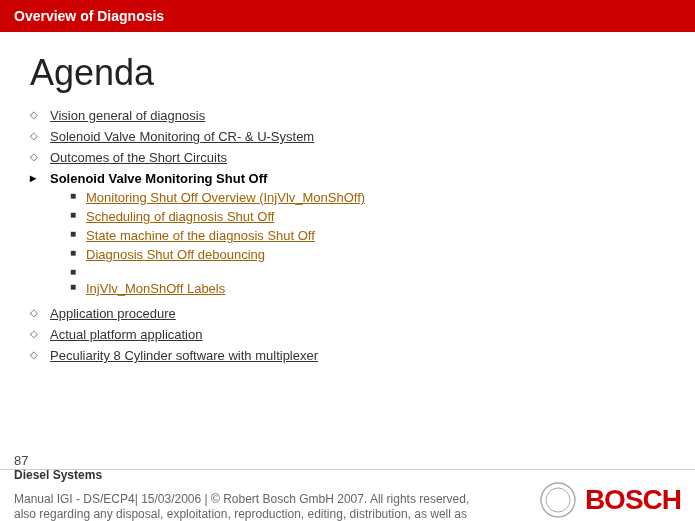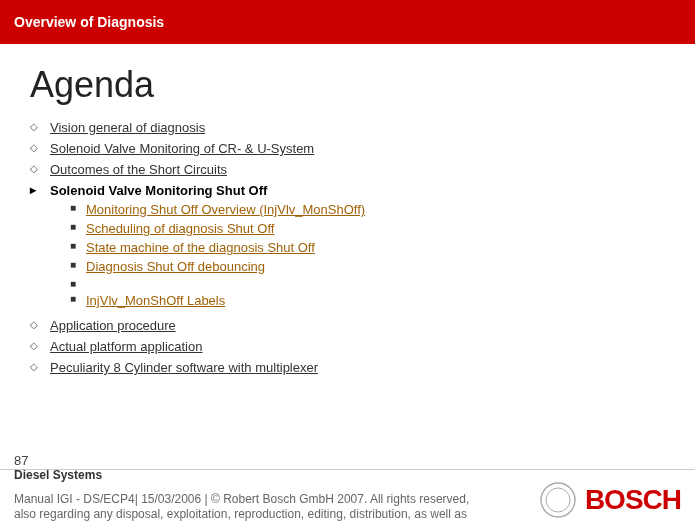--- a/index.html
+++ b/index.html
@@ -12,21 +12,21 @@
       overflow: hidden;
       position: relative;
     }
 
     .header-bar {
       background: #c00;
       color: #fff;
       font-weight: bold;
       font-size: 14px;
       padding: 6px 14px;
-      height: 44px;
+      height: 32px;
       display: flex;
       align-items: center;
     }
 
     .main-content {
       padding: 16px 30px 10px 30px;
       flex: 1;
     }
 
     .agenda-title {

